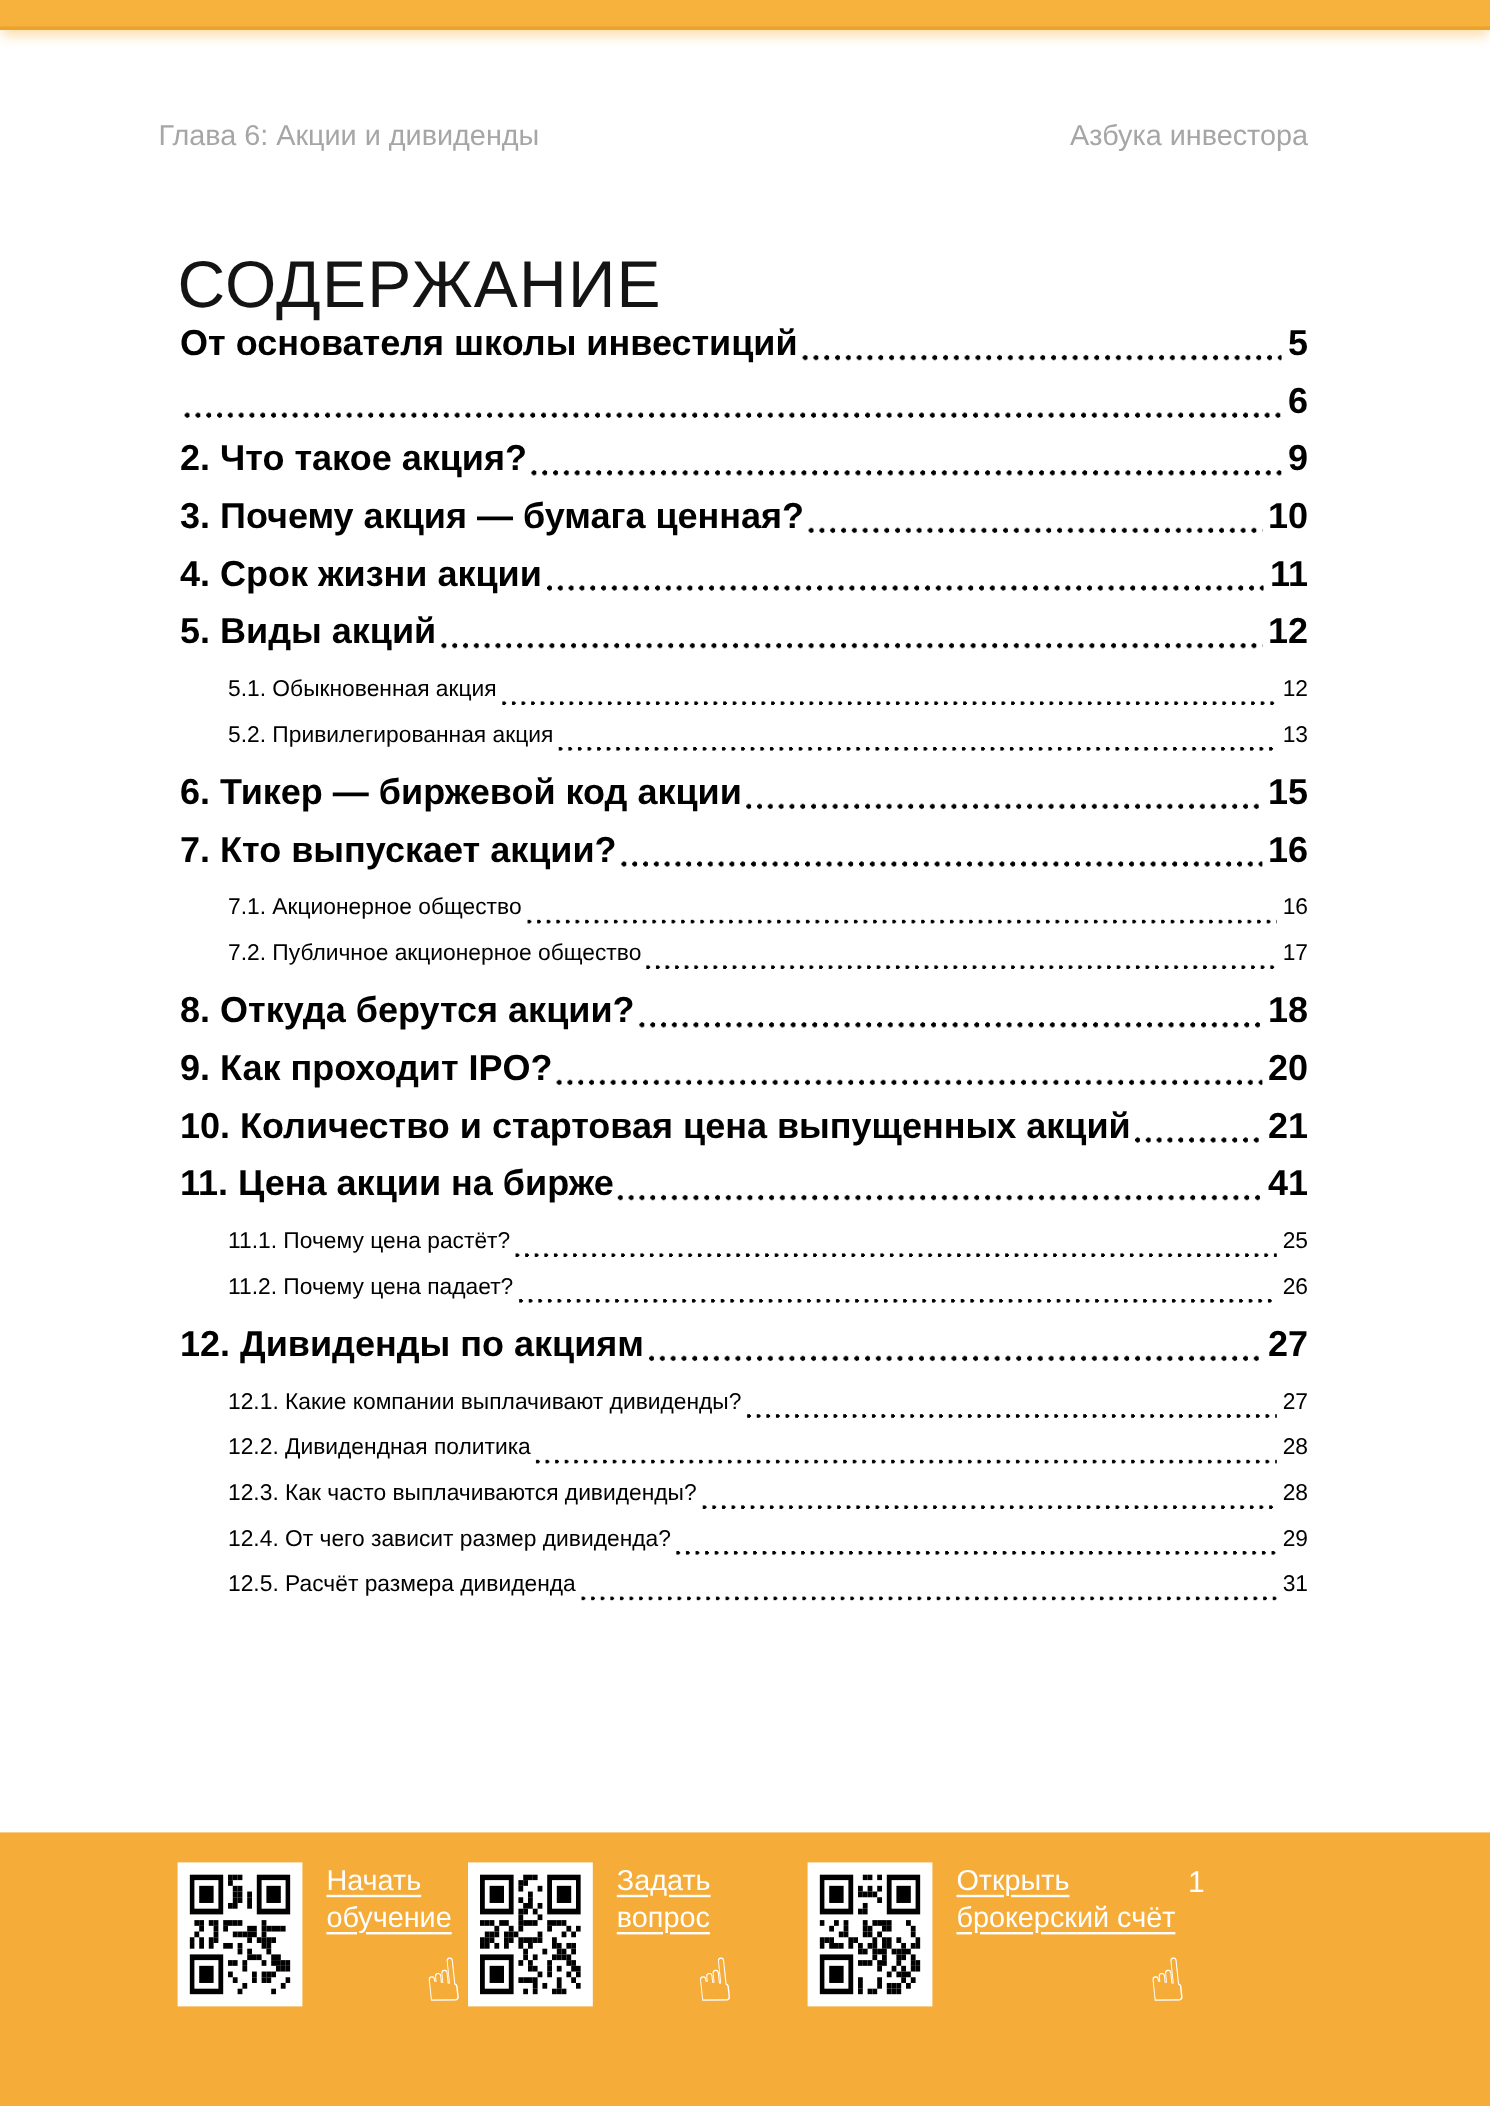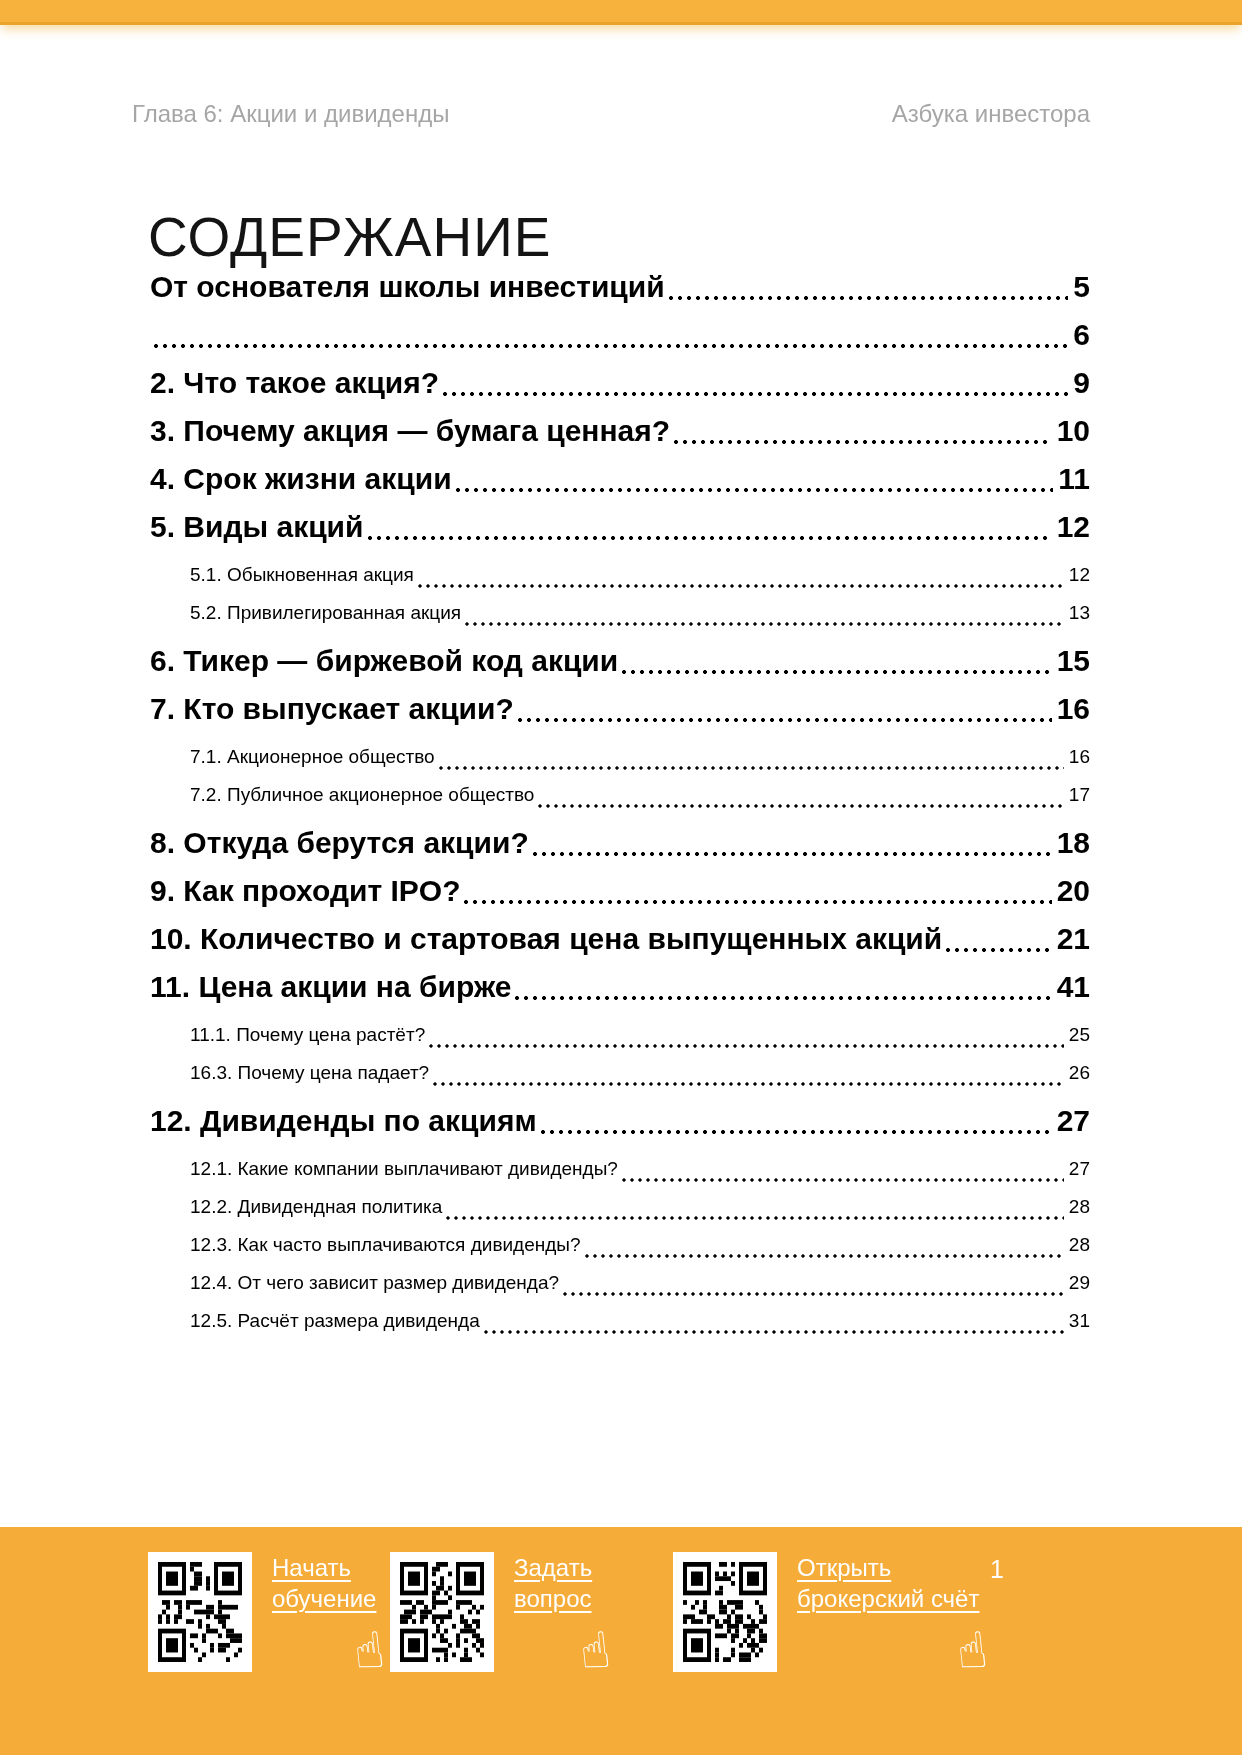--- a/index.html
+++ b/index.html
@@ -170,21 +170,21 @@
         <span class="toc-label">11. Цена акции на бирже</span>
         <span class="leader"></span>
         <span class="toc-page">41</span>
       </div>
       <div class="toc-row lvl2 tight">
         <span class="toc-label">11.1. Почему цена растёт?</span>
         <span class="leader"></span>
         <span class="toc-page">25</span>
       </div>
       <div class="toc-row lvl2">
-        <span class="toc-label">16.3. Почему цена падает?</span>
+        <span class="toc-label">11.2. Почему цена падает?</span>
         <span class="leader"></span>
         <span class="toc-page">26</span>
       </div>
       <div class="toc-row lvl1">
         <span class="toc-label">12. Дивиденды по акциям</span>
         <span class="leader"></span>
         <span class="toc-page">27</span>
       </div>
       <div class="toc-row lvl2 tight">
         <span class="toc-label">12.1. Какие компании выплачивают дивиденды?</span>

